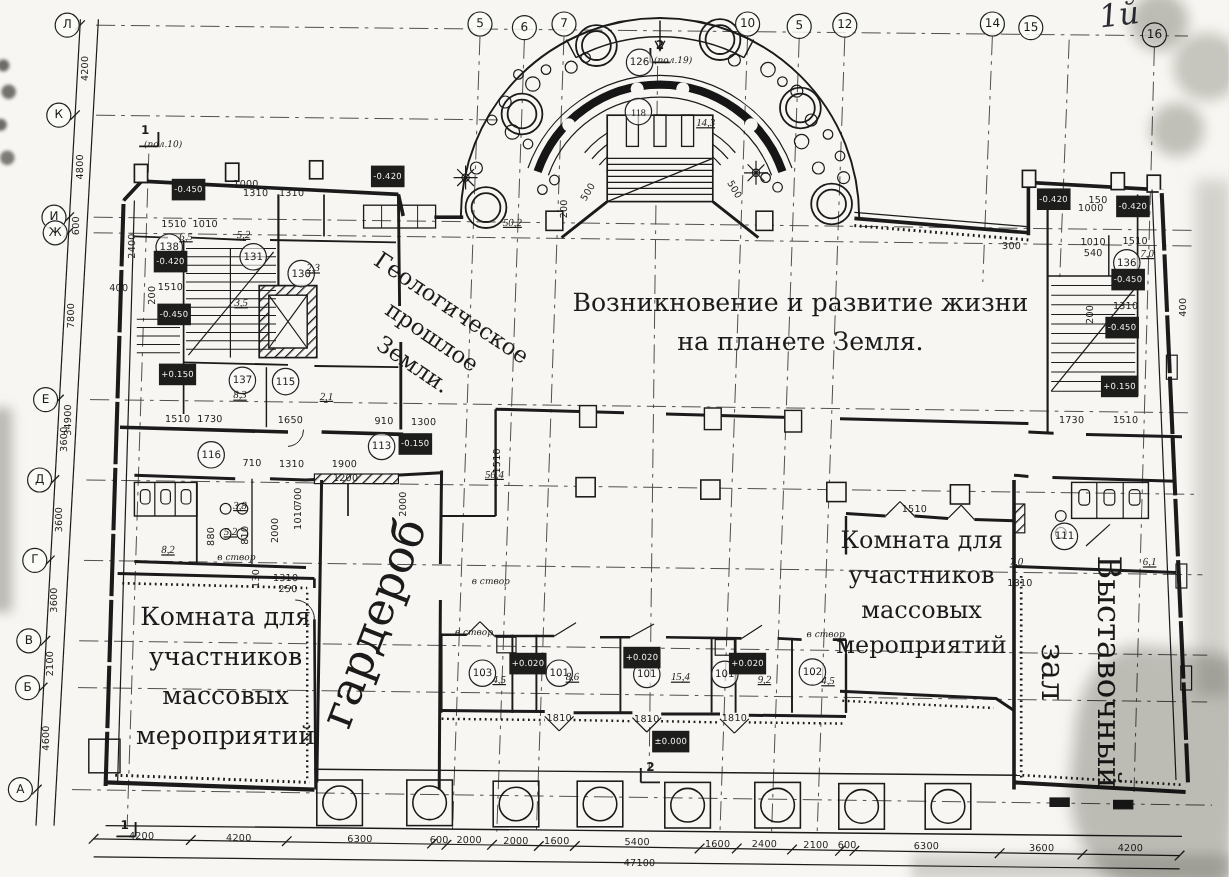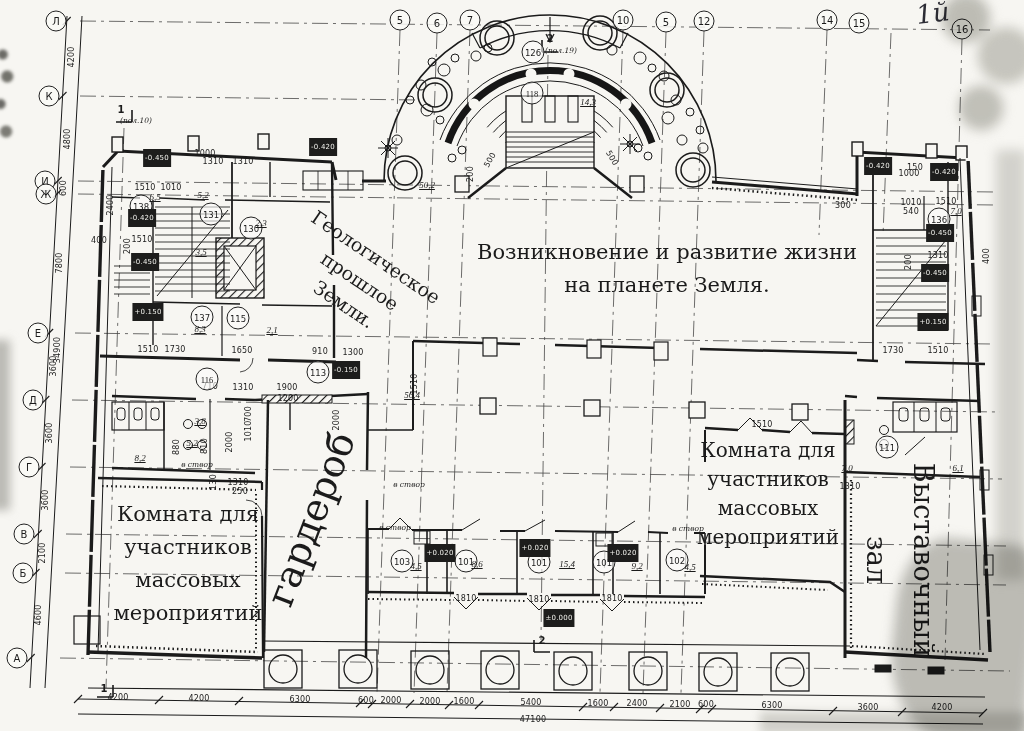--- a/index.html
+++ b/index.html
@@ -510,21 +510,21 @@
       <div class="lbl dim" style="left: 470px; top: 174px; position: absolute; transform: translate(-50%, -50%) rotate(-90deg);">200</div>
       <div class="lbl dim" style="left: 336px; top: 420px; position: absolute; transform: translate(-50%, -50%) rotate(-90deg);">2000</div>
       <div class="roomnum" style="left: 533px; top: 52px;">126</div>
       <div class="roomnum" style="left: 532px; top: 93px; font-family: Liberation Serif, serif;">118</div>
       <div class="roomnum" style="left: 141px; top: 206px;">138</div>
       <div class="roomnum" style="left: 211px; top: 214px;">131</div>
       <div class="roomnum" style="left: 251px; top: 228px;">130</div>
       <div class="roomnum" style="left: 202px; top: 317px;">137</div>
       <div class="roomnum" style="left: 238px; top: 318px;">115</div>
       <div class="roomnum" style="left: 318px; top: 372px;">113</div>
-      <div class="roomnum" style="left: 207px; top: 379px; font-family: Liberation Serif, serif;">116</div>
+      <div class="roomnum" style="left: 176px; top: 379px;">116</div>
       <div class="roomnum" style="left: 939px; top: 219px;">136</div>
       <div class="roomnum" style="left: 887px; top: 447px;">111</div>
       <div class="roomnum" style="left: 402px; top: 561px;">103</div>
       <div class="roomnum" style="left: 466px; top: 561px;">101</div>
       <div class="roomnum" style="left: 539px; top: 562px;">101</div>
       <div class="roomnum" style="left: 604px; top: 562px;">101</div>
       <div class="roomnum" style="left: 677px; top: 560px;">102</div>
       <div class="lbl elev" style="left: 157px; top: 158px; position: absolute; transform: translate(-50%, -50%);">-0.450</div>
       <div class="lbl elev" style="left: 323px; top: 147px; position: absolute; transform: translate(-50%, -50%);">-0.420</div>
       <div class="lbl elev" style="left: 142px; top: 218px; position: absolute; transform: translate(-50%, -50%);">-0.420</div>

